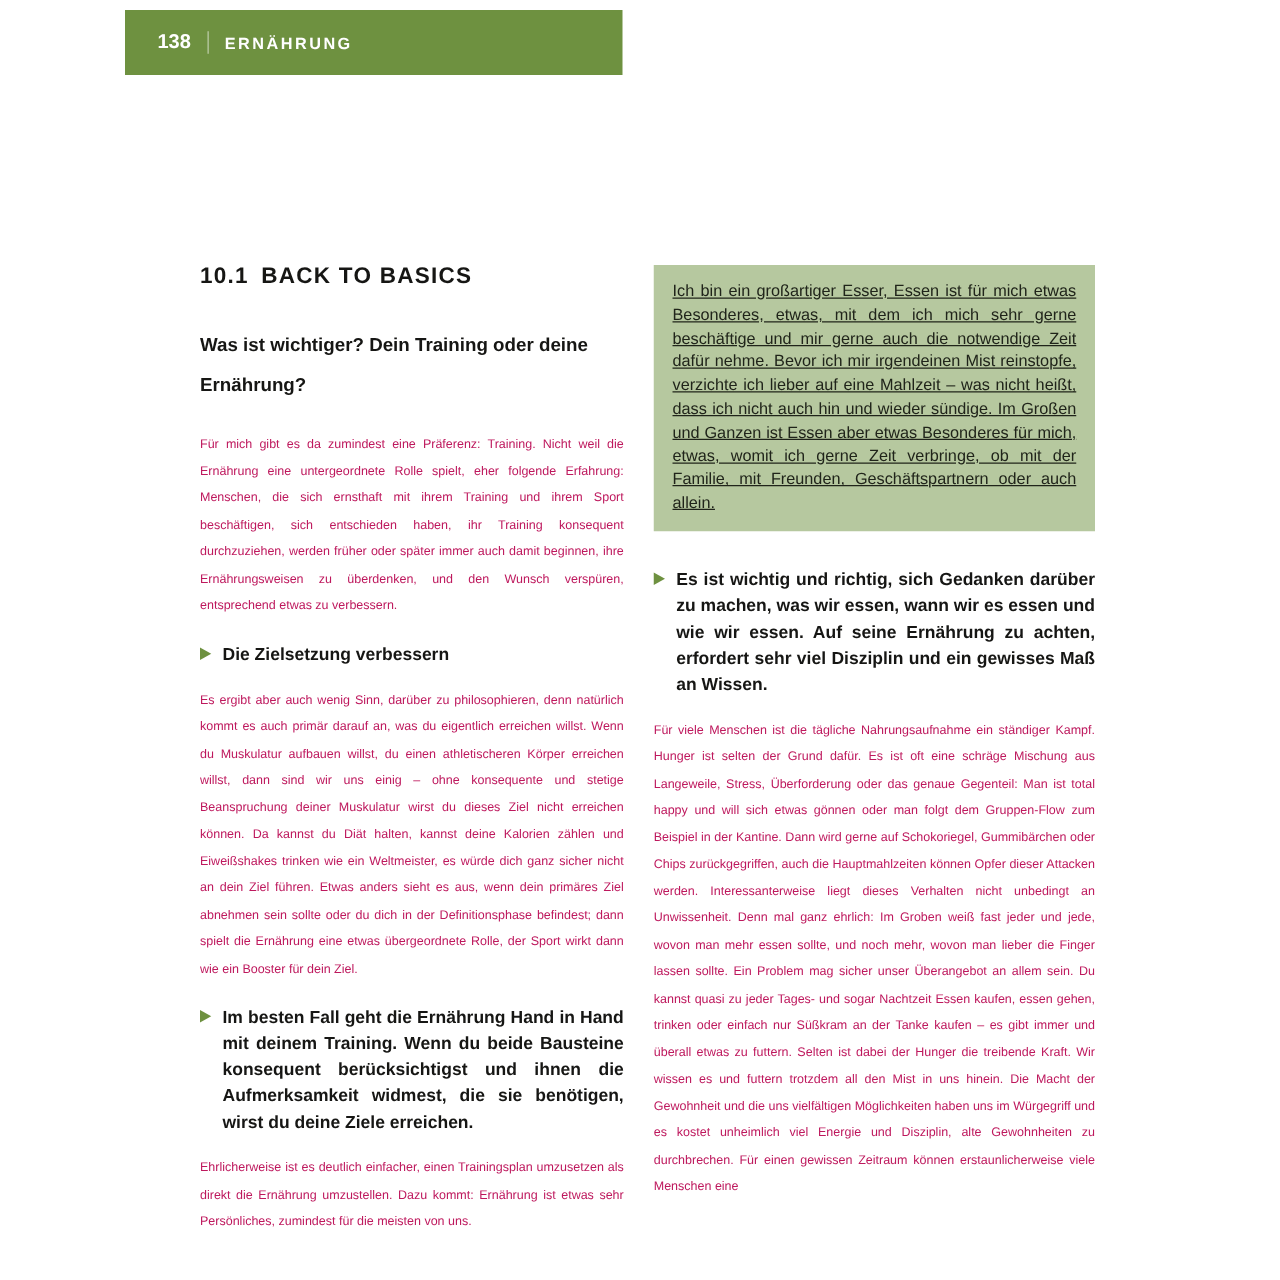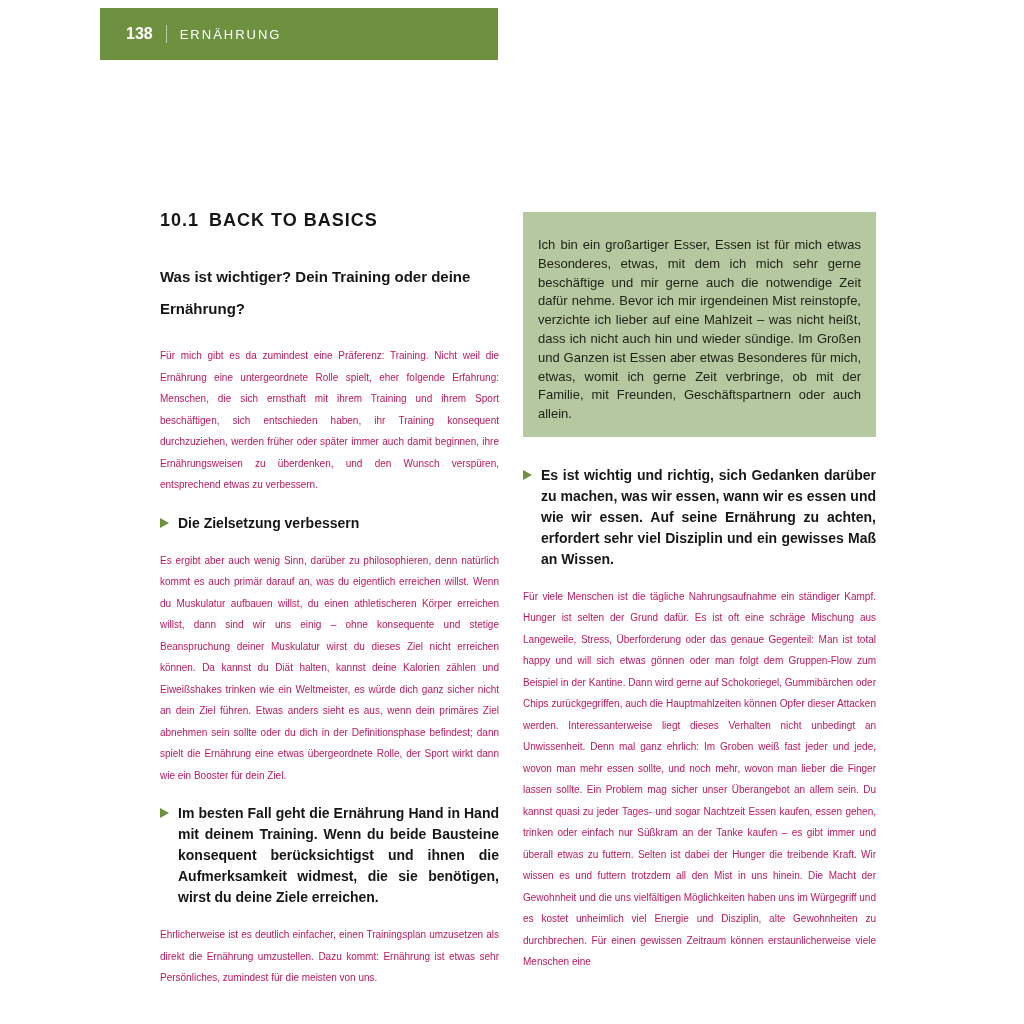--- a/index.html
+++ b/index.html
@@ -36,21 +36,21 @@
     font-size: 16px;
     padding-left: 26px;
   }
   .topbar .bar-divider {
     width: 1px;
     height: 18px;
     background: rgba(255,255,255,0.55);
     margin: 0 13px;
   }
   .topbar .chapter {
-    font-weight: normal;
+    font-weight: bold;
     font-size: 13px;
     letter-spacing: 2px;
   }
   
   .content {
     position: absolute;
     left: 160px;
     top: 198px;
     width: 716px;
     display: flex;
@@ -101,25 +101,26 @@
     font-size: 14px;
     font-weight: bold;
     line-height: 21px;
     text-align: justify;
     color: #161614;
   }
 
   .quote-box {
     background: #b6c89f;
     margin: 14px 0 28px 0;
-    padding: 24px 15px 13px 15px;
+    padding: 12px 15px 13px 15px;
     font-size: 13px;
     line-height: 18.8px;
     text-align: justify;
     color: #20241a;
+    text-decoration: underline;
   }
 </style>
 </head>
 <body>
 
 <div class="page">
 
   <header class="topbar">
     <span class="pagenum">138</span>
     <span class="bar-divider"></span>

